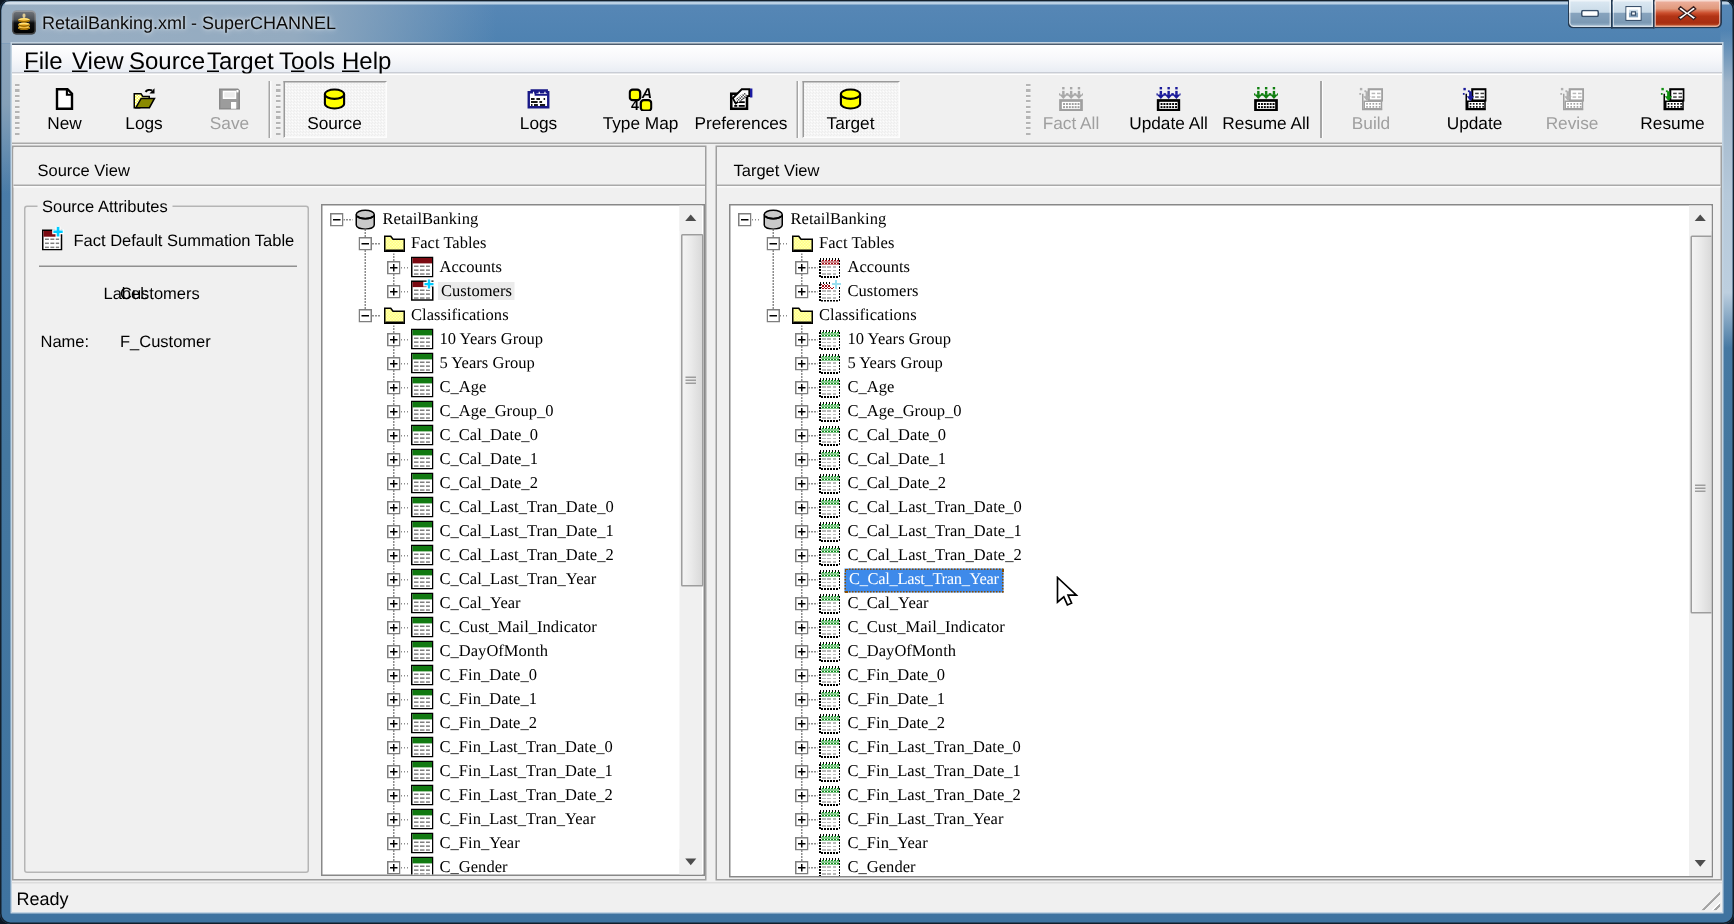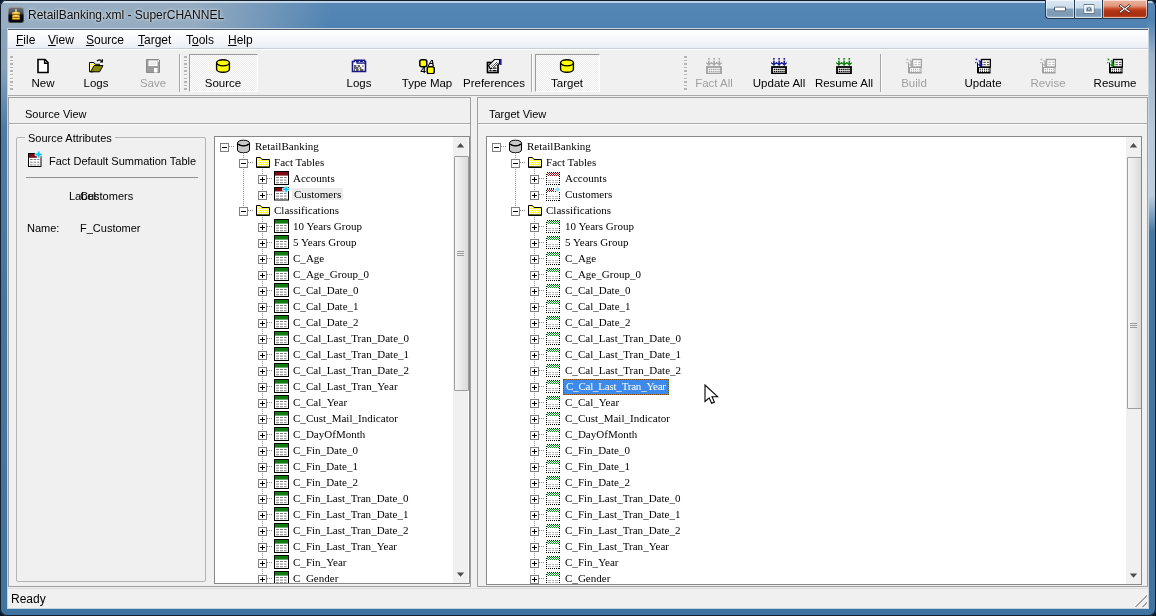--- a/index.html
+++ b/index.html
@@ -27,21 +27,21 @@
 .wb{position:relative;height:19px;border:1px solid #243a52;border-top:none;
  background:linear-gradient(180deg,#dce9f3 0,#cadbe8 45%,#87a3bd 50%,#7b99b4 84%,#a3bdd2 100%);
  box-shadow:inset 0 0 0 1px rgba(255,255,255,.55);}
 #wb-min{width:29px;border-bottom-left-radius:4px;border-right:none;}
 #wb-max{width:29px;}
 #wb-close{width:45px;border-bottom-right-radius:4px;border-left:none;
  background:linear-gradient(180deg,#eeb3a2 0,#e19a7d 32%,#cc4f2e 48%,#b23415 60%,#a72d10 85%,#c3562a 98%);}
 .wb svg{position:absolute;left:50%;top:50%;transform:translate(-50%,-50%);}
 #menubar{position:absolute;left:0;top:0;width:1140px;height:20px;
  border-top:1px solid #4d5d6f;border-bottom:1px solid #c9cdd5;
- background:linear-gradient(180deg,#ffffff,#f6f7fa 55%,#e9edf4);font-size:12px;color:#000;}
+ background:linear-gradient(180deg,#ffffff,#f6f7fa 55%,#e9edf4);font-size:16px;color:#000;}
 #menubar span{position:absolute;top:3px;}
 #toolbar{position:absolute;left:0;top:20px;width:1140px;height:47px;background:#f0f0f0;
  border-bottom:1px solid #aaa;box-shadow:inset 0 1px 0 #fff;}
 .tbtn{position:absolute;top:0;height:48px;text-align:center;font-size:11.5px;color:#000;}
 .tbtn svg{display:block;margin:9px auto 0;}
 .tbtn .lb{display:block;margin-top:3px;white-space:nowrap;}
 .tbtn.dis{color:#9f9f9f;}
 .pressed{border:1px solid #9a9a9a;border-bottom-color:#fdfdfd;border-right-color:#fdfdfd;
  background:conic-gradient(#fdfdfd 90deg,#ededed 0 180deg,#fdfdfd 0 270deg,#ededed 0) 0 0/2px 2px;}
 .tsep{position:absolute;top:5px;height:38px;width:2px;

